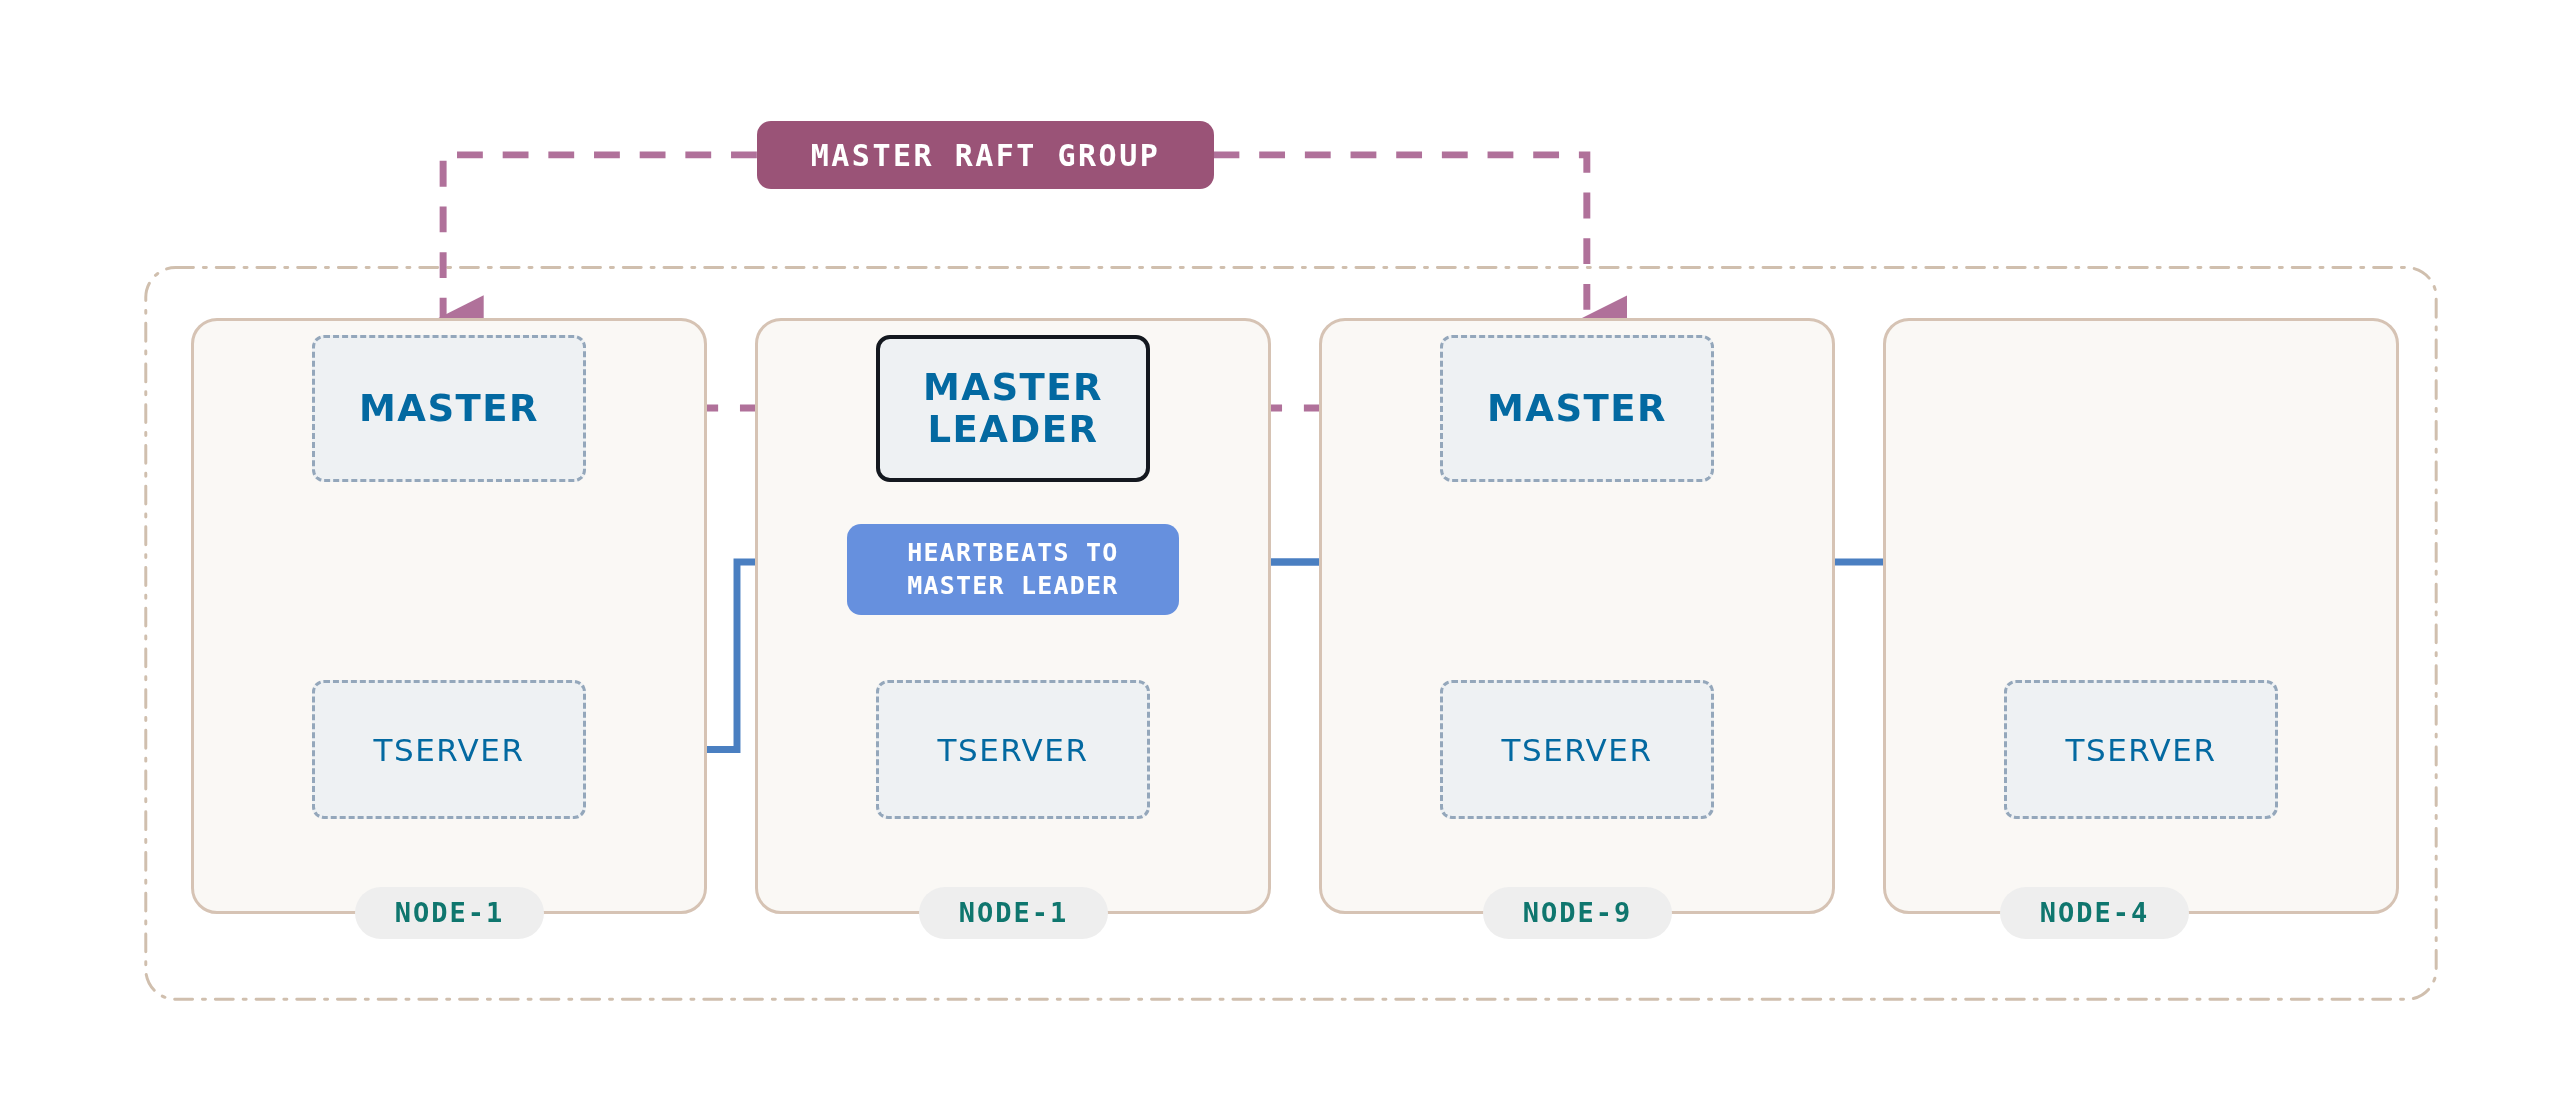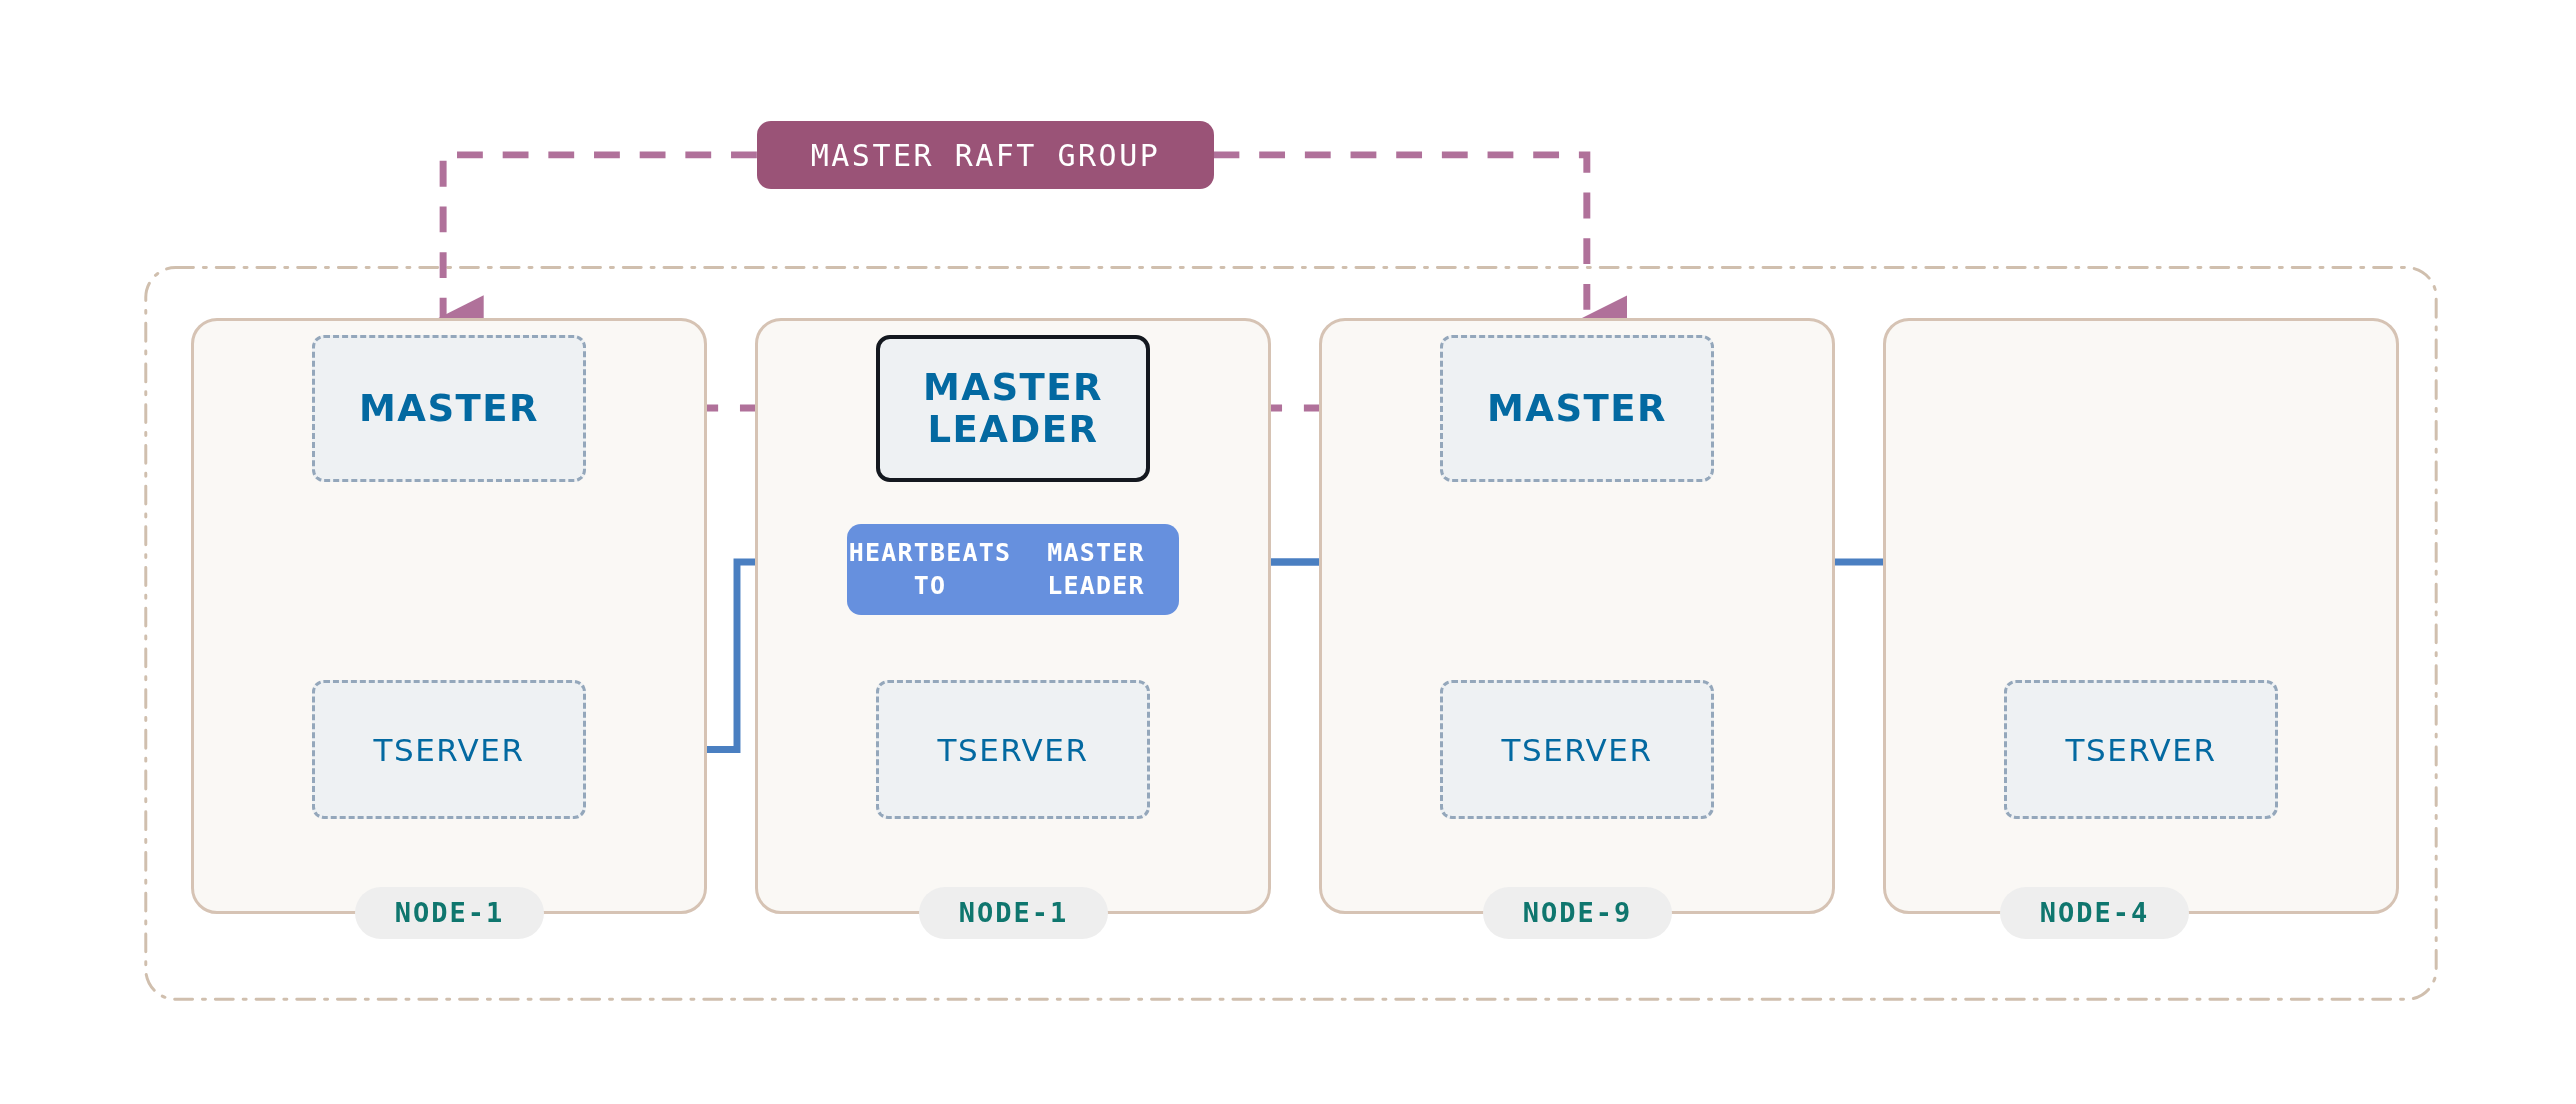--- a/index.html
+++ b/index.html
@@ -120,21 +120,21 @@
   .raft-pill {
     position: absolute;
     left: 757px;
     top: 121px;
     width: 457px;
     height: 68px;
     border-radius: 14px;
     background: #9a5377;
     color: #ffffff;
     font-family: "DejaVu Sans Mono", monospace;
-    font-weight: normal;
+    font-weight: bold;
     font-size: 30px;
     letter-spacing: 2.5px;
     display: flex;
     align-items: center;
     justify-content: center;
     text-align: center;
   }
 
   
   .hb-pill {
@@ -145,21 +145,21 @@
     height: 91px;
     border-radius: 14px;
     background: #6690de;
     color: #ffffff;
     font-family: "DejaVu Sans Mono", monospace;
     font-weight: bold;
     font-size: 25px;
     letter-spacing: 1.2px;
     line-height: 1.3;
     display: flex;
-    flex-direction: row;
+    flex-direction: column;
     align-items: center;
     justify-content: center;
     text-align: center;
     z-index: 5;
   }
 </style>
 </head>
 <body>
 
 <div id="stage">

